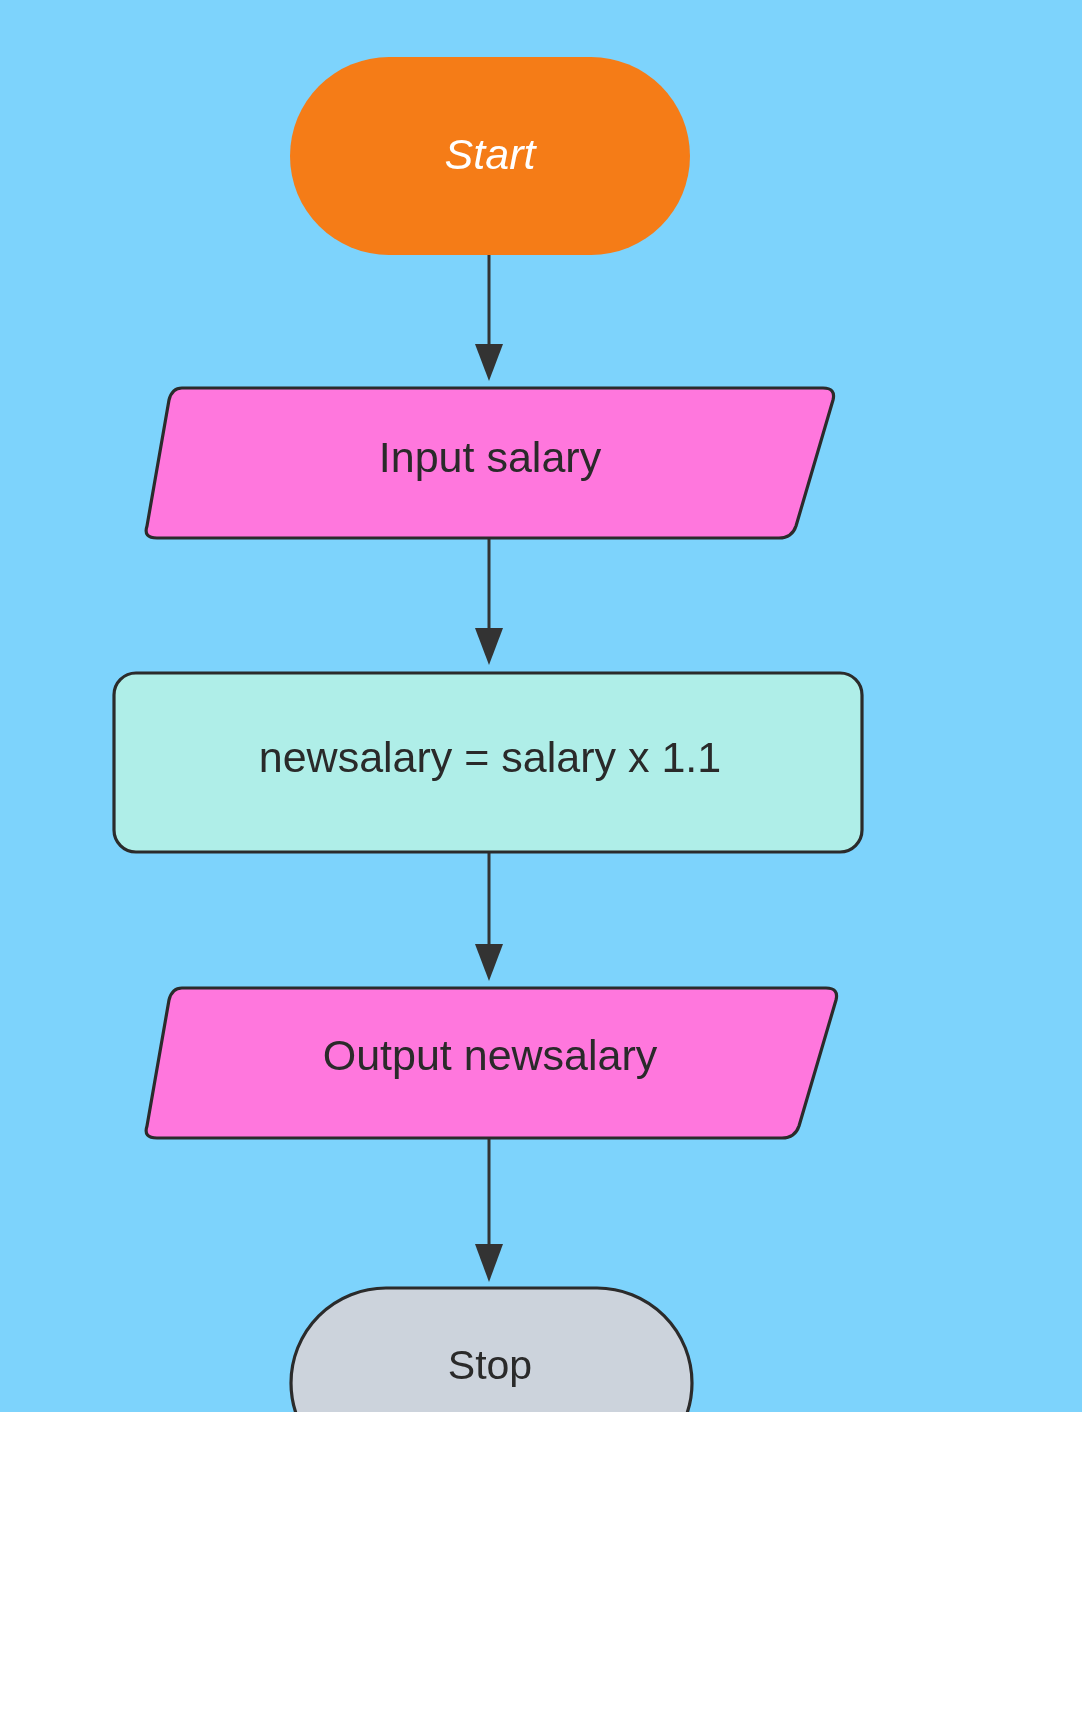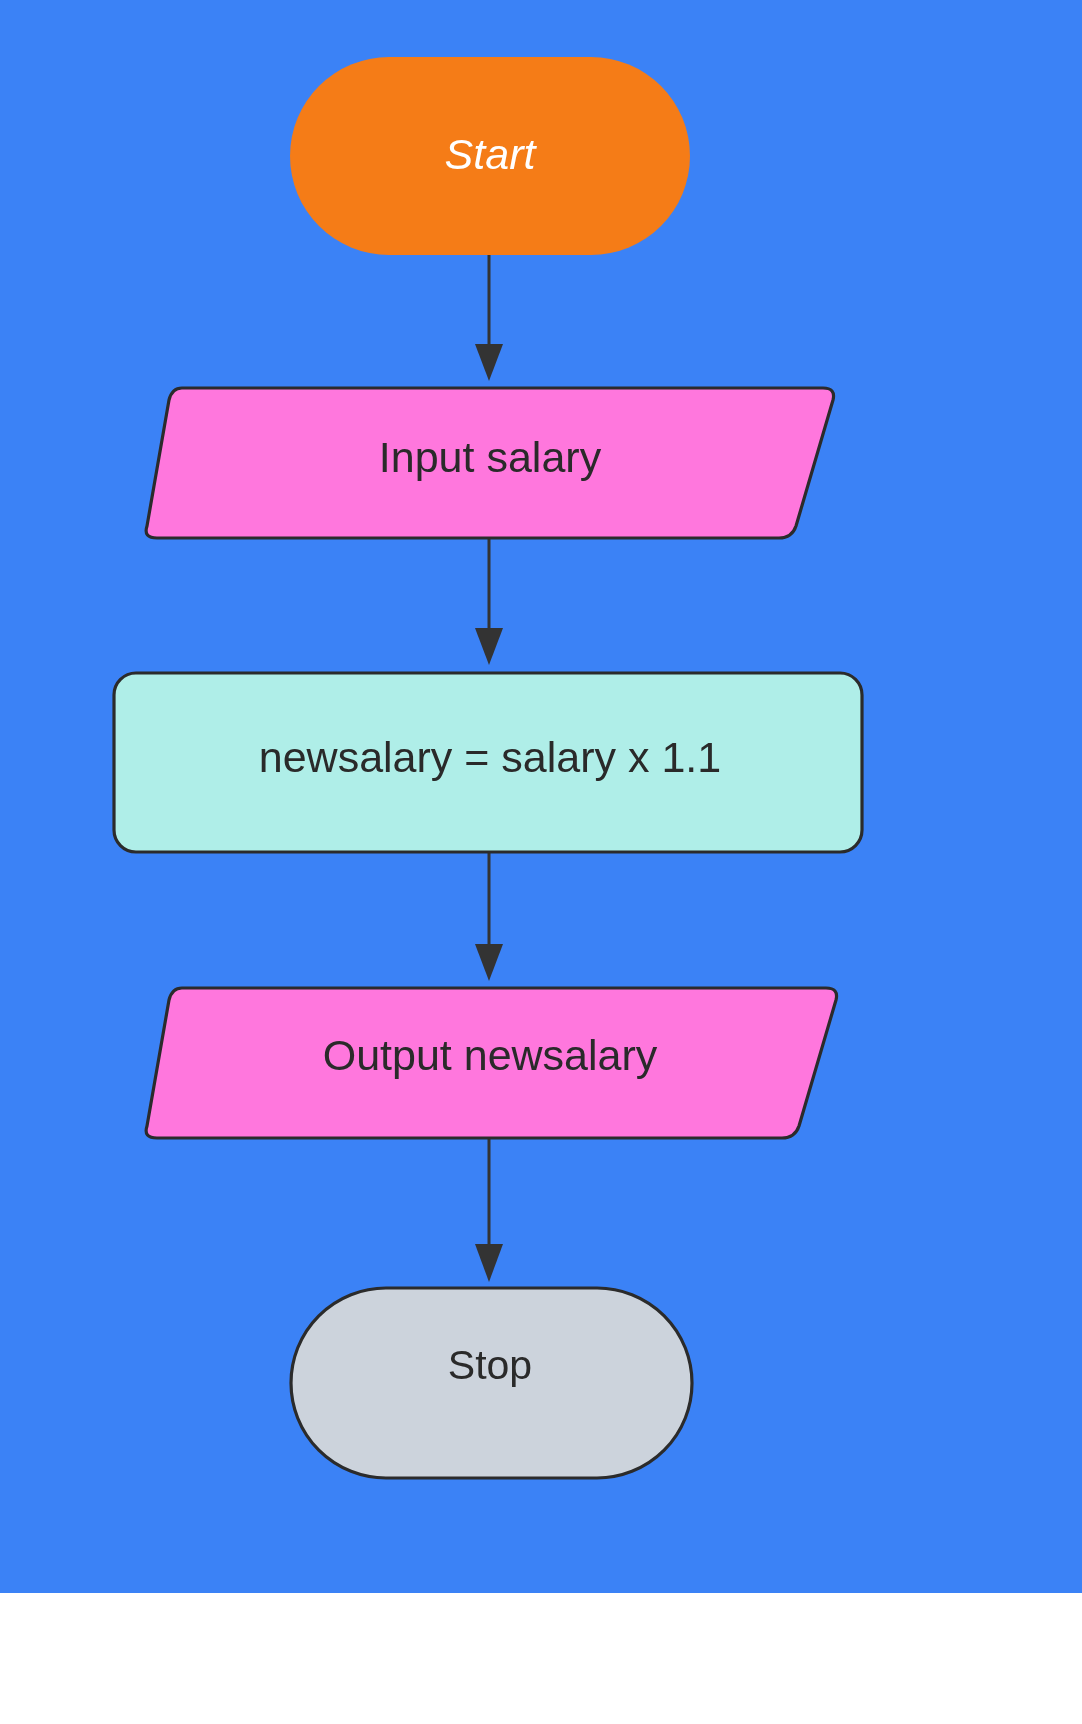--- a/index.html
+++ b/index.html
@@ -7,22 +7,22 @@
     margin: 0;
     padding: 0;
     background: #ffffff;
   }
   body {
     font-family: "Liberation Sans", sans-serif;
   }
   #canvas {
     position: relative;
     width: 1082px;
-    height: 1593px;
-    background: #3b82f6;
+    height: 1412px;
+    background: #7dd3fc;
     overflow: hidden;
   }
   #flow-svg {
     position: absolute;
     left: 0;
     top: 0;
     width: 1082px;
     height: 1724px;
     display: block;
   }

